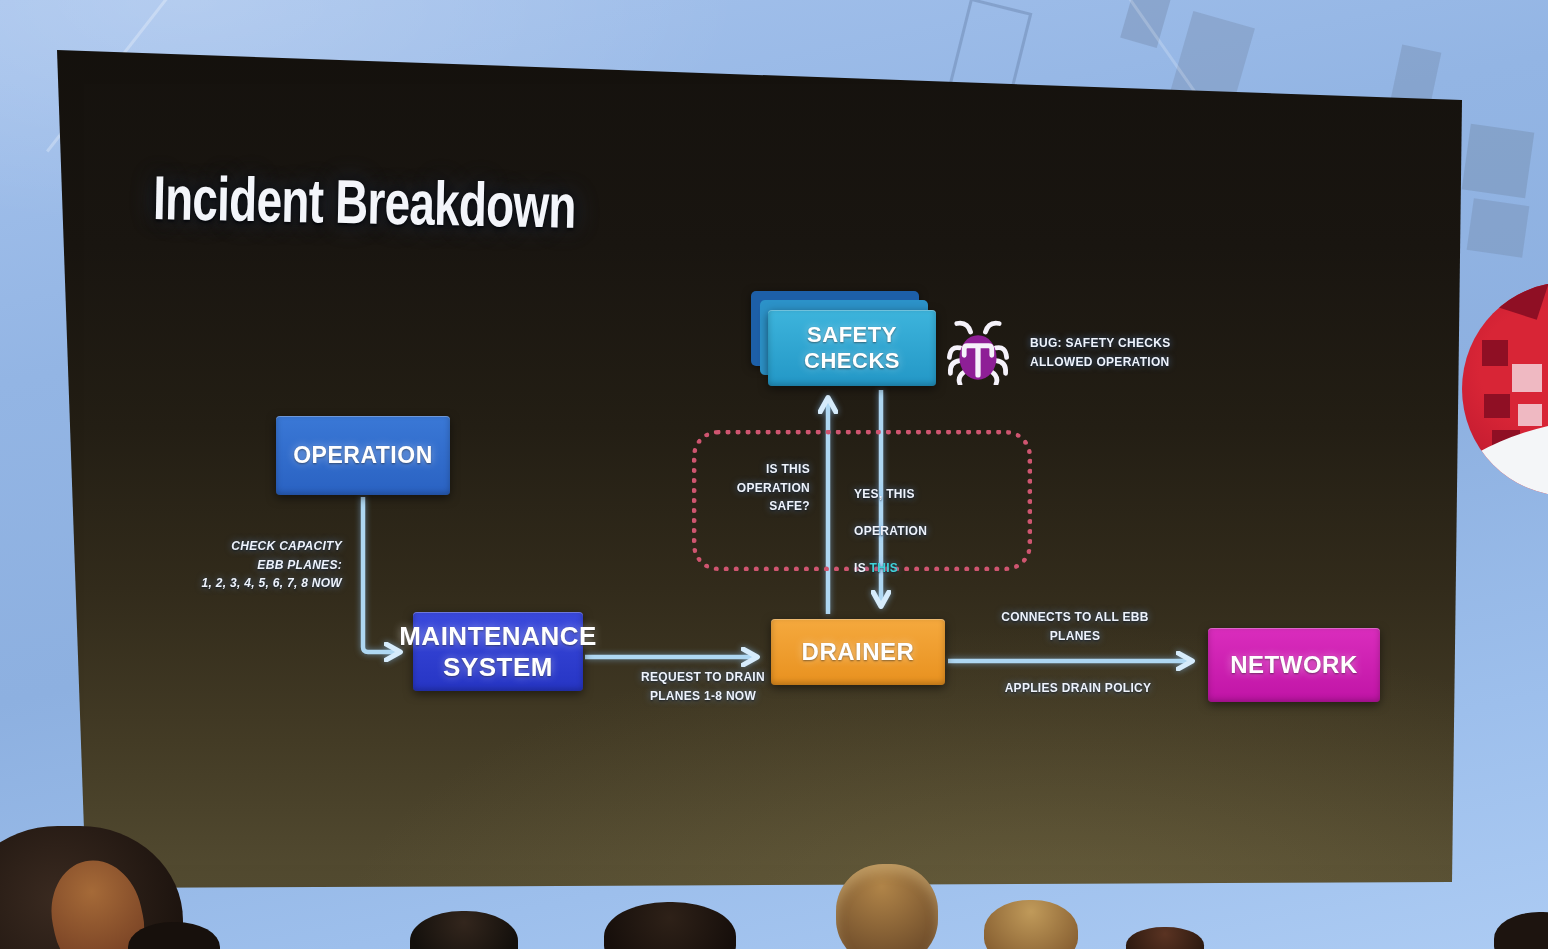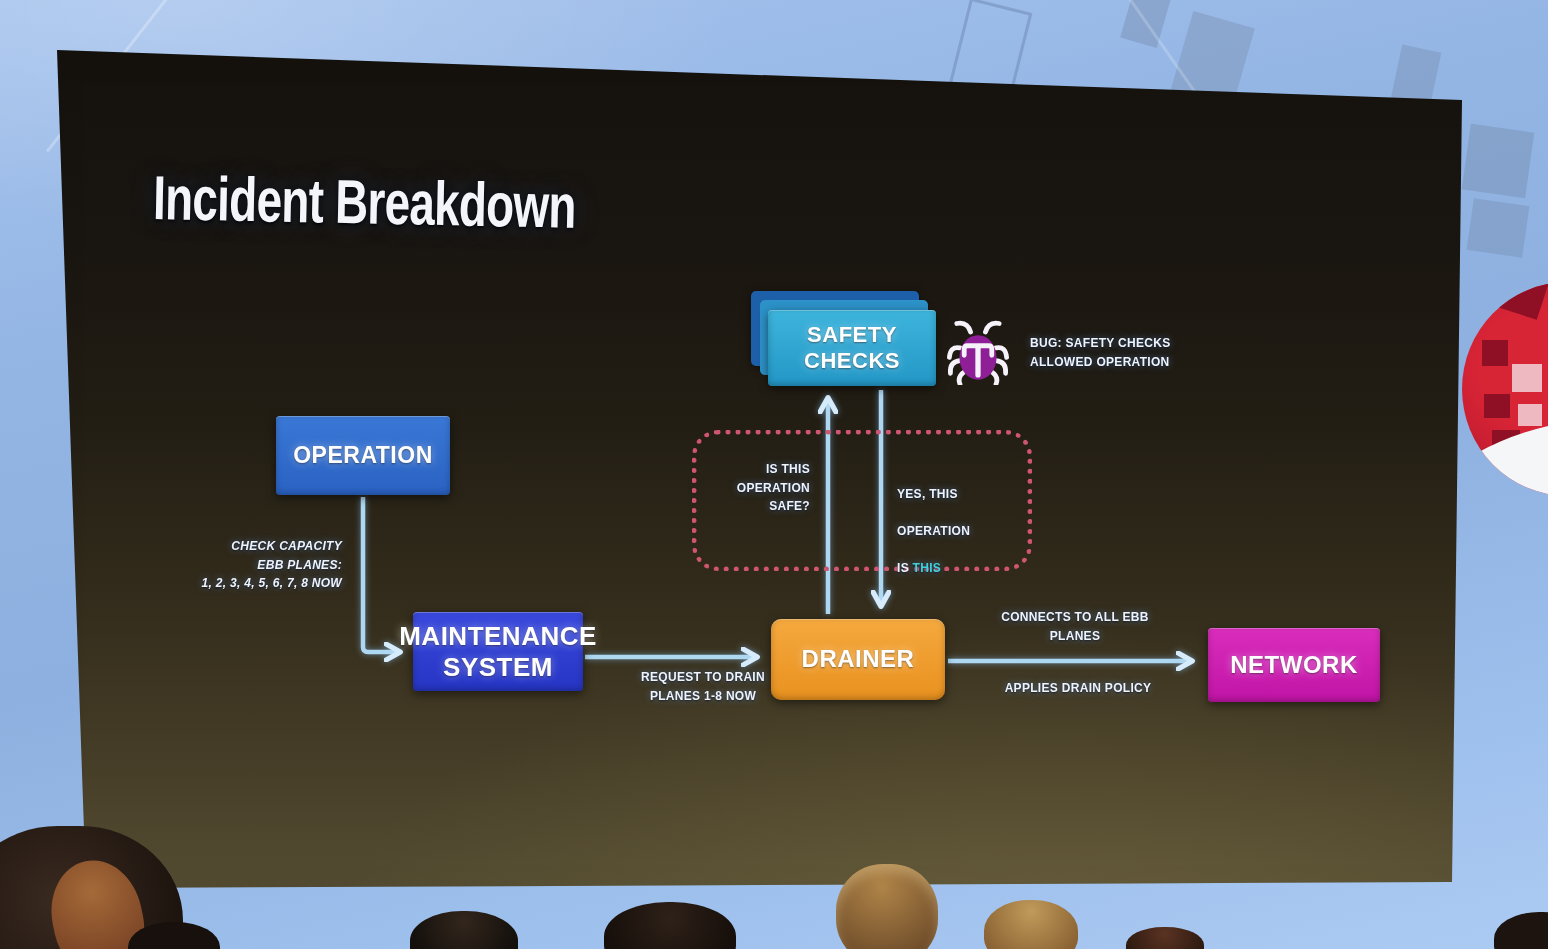--- a/index.html
+++ b/index.html
@@ -48,33 +48,33 @@
     position:absolute;display:flex;align-items:center;justify-content:center;text-align:center;
     color:#fff;font-weight:bold;letter-spacing:.5px;border-radius:4px;white-space:pre-line;line-height:1.18;
     box-shadow:0 3px 10px rgba(0,0,0,.5),inset 0 1px 0 rgba(255,255,255,.28),inset 0 -2px 6px rgba(0,0,0,.25);
     text-shadow:0 0 8px rgba(255,255,255,.45),0 1px 2px rgba(0,0,0,.5);
   }
   .node-operator{left:276px;top:416px;width:174px;height:79px;font-size:23px;background:linear-gradient(180deg,#3a78d6,#2a62c2);}
   .node-maintenance{left:413px;top:612px;width:170px;height:79px;font-size:26px;background:linear-gradient(180deg,#3a49dc,#2635c4);}
   .safety-back1{position:absolute;left:751px;top:291px;width:168px;height:75px;border-radius:5px;background:#1d5fa8;box-shadow:0 2px 8px rgba(0,0,0,.5);}
   .safety-back2{position:absolute;left:760px;top:300px;width:168px;height:75px;border-radius:5px;background:#2c92c8;}
   .node-safety{left:768px;top:310px;width:168px;height:76px;font-size:22px;background:linear-gradient(180deg,#3db4dc,#2397c6);border-radius:4px;}
-  .node-drainer{left:771px;top:619px;width:174px;height:81px;font-size:24px;background:linear-gradient(180deg,#f5a93e,#e8911f);border-radius:10px;}
+  .node-drainer{left:771px;top:619px;width:174px;height:66px;font-size:24px;background:linear-gradient(180deg,#f5a93e,#e8911f);}
   .node-network{left:1208px;top:628px;width:172px;height:74px;font-size:24px;background:linear-gradient(180deg,#da2dbd,#c014a6);}
   .ann{
     position:absolute;color:#eef3fc;font-weight:bold;font-size:12px;line-height:18.5px;
     letter-spacing:.3px;white-space:pre-line;
     text-shadow:0 0 7px rgba(110,170,255,.55),0 1px 2px rgba(0,0,0,.7);
   }
   .ann-capacity{left:140px;top:537px;width:202px;text-align:right;font-style:italic;}
   .ann-request{left:624px;top:668px;width:158px;text-align:center;}
   .ann-connects{left:985px;top:608px;width:180px;text-align:center;}
   .ann-applies{left:988px;top:679px;width:180px;text-align:center;}
   .ann-question{left:663px;top:460px;width:147px;text-align:right;}
-  .ann-answer{left:897px;top:466px;width:145px;text-align:left;}
+  .ann-answer{left:854px;top:466px;width:145px;text-align:left;}
   .safe-word{color:#3fd2da;}
   .decision{position:absolute;left:692px;top:430px;width:330px;height:131px;border:5px dotted #cf5570;border-radius:26px;}
   .connectors{position:absolute;left:0;top:0;filter:drop-shadow(0 0 3px rgba(140,200,255,.55));}
   .bugsvg{position:absolute;left:946px;top:315px;}
   .ann-bug{left:1030px;top:334px;width:170px;text-align:left;}
   
   .head{position:absolute;border-radius:48% 48% 40% 40%;}
   .h1{left:-45px;top:826px;width:228px;height:210px;border-radius:45%;background:radial-gradient(circle at 45% 35%,#3a2a20,#1c130e 70%);}
   .h1b{left:52px;top:860px;width:90px;height:112px;border-radius:50% 50% 42% 42%;transform:rotate(-12deg);
        background:radial-gradient(circle at 50% 28%,#a56a38,#7c4526 72%);}

